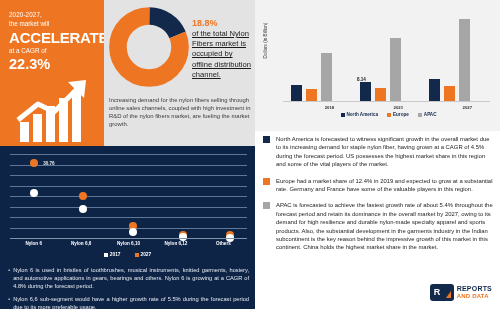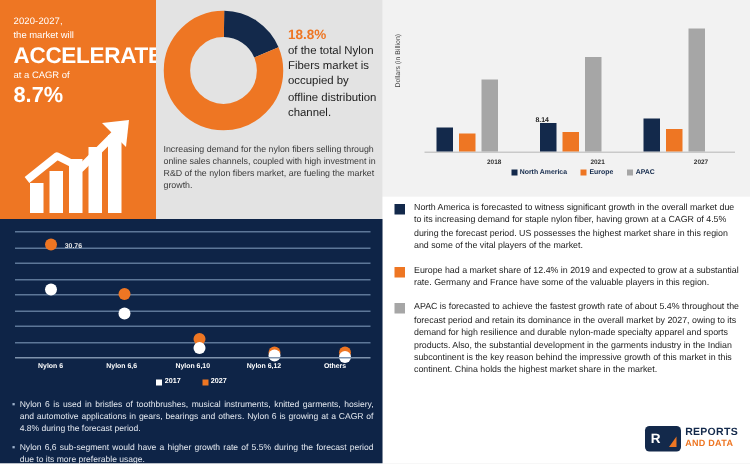--- a/index.html
+++ b/index.html
@@ -28,21 +28,21 @@
     position: absolute; left: 104px; top: 0; width: 151px; height: 146px;
     background: #e3e3e3;
   }
   .donut-box { position: absolute; left: 4px; top: 6px; width: 82px; height: 82px; }
   .stat-pct {
     position: absolute; left: 88px; top: 18px; width: 62px;
     color: #ee7623; font-size: 9px; font-weight: bold;
   }
   .stat-text {
     position: absolute; left: 88px; top: 29px; width: 62px;
-    color: #1b1b1b; font-size: 7.6px; line-height: 10.2px;
+    color: #1b1b1b; font-size: 7.6px; line-height: 10.2px; text-decoration: underline;
   }
   .mid-para {
     position: absolute; left: 5px; top: 96px; width: 144px;
     color: #3b3b3b; font-size: 5.9px; line-height: 8.1px;
   }
 
   
   .chart-panel {
     position: absolute; left: 255px; top: 0; width: 245px; height: 131px;
     background: #f2f2f2;
@@ -134,21 +134,21 @@
 </head>
 <body>
 
 <div id="page">
 
   <div class="orange-panel">
     <div class="op-line1">2020-2027,</div>
     <div class="op-line2">the market will</div>
     <div class="op-accel">ACCELERATE</div>
     <div class="op-cagr">at a CAGR of</div>
-    <div class="op-pct">8.7%</div>
+    <div class="op-pct">22.3%</div>
     <div class="arrow-wrap">
       <svg width="86" height="62" viewBox="0 0 86 62">
         <rect x="6" y="42" width="9" height="20" fill="#ffffff"></rect>
         <rect x="19" y="34" width="9" height="28" fill="#ffffff"></rect>
         <rect x="32" y="26" width="9" height="36" fill="#ffffff"></rect>
         <rect x="45" y="18" width="9" height="44" fill="#ffffff"></rect>
         <rect x="58" y="10" width="9" height="52" fill="#ffffff"></rect>
         <path d="M4 40 L24 24 L40 32 L66 6" stroke="#ffffff" stroke-width="5" fill="none" stroke-linejoin="round"></path>
         <path d="M54 2 L72 0 L70 18 Z" fill="#ffffff"></path>
       </svg>

